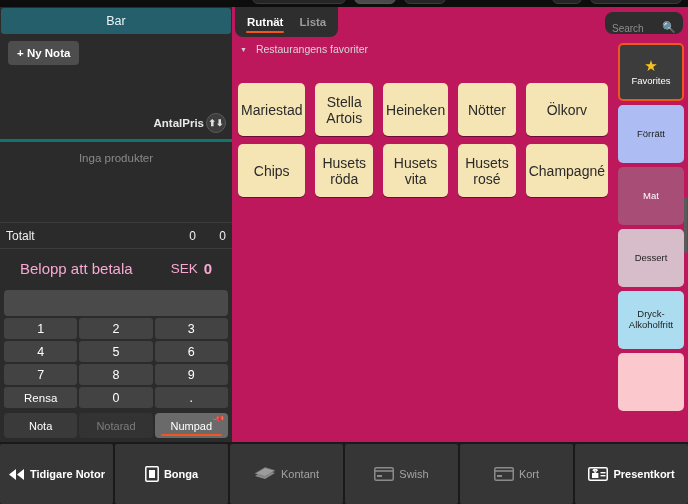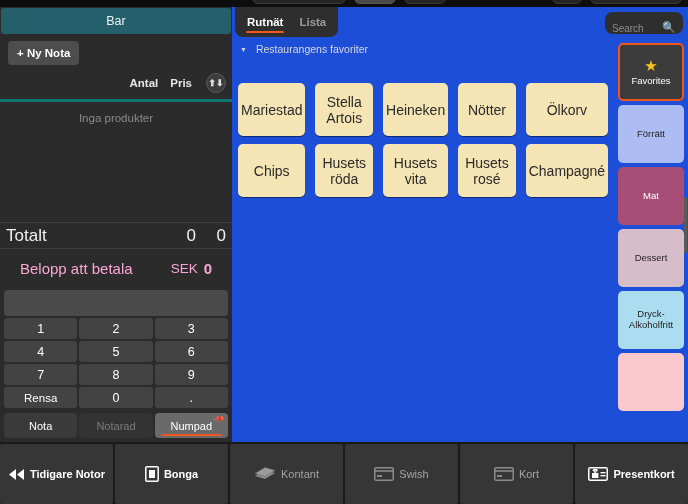--- a/index.html
+++ b/index.html
@@ -36,22 +36,22 @@
   .newnote-row { padding:7px 0 4px 8px; }
   .btn-newnote {
     display:inline-block;
     background:#4d4d4d; color:#fff;
     font-size:11.5px; font-weight:bold;
     padding:6px 9px; border-radius:4px;
     border:none; cursor:pointer;
   }
   .colhead {
     display:flex; align-items:center; justify-content:flex-end;
-    gap:12px; padding:4px 6px 6px 0;
-    color:#e8e8e8; font-size:11.5px; font-weight:bold;
+    gap:0; padding:4px 6px 6px 0;
+    color:#e8e8e8; font-size:11.5px; font-weight:bold;margin-top:40px;
   }
   .colhead .sorter {
     width:20px; height:20px; border-radius:50%;
     background:#3d3d3d; border:1px solid #5a5a5a;
     display:flex; align-items:center; justify-content:center;
     color:#e0e0e0; font-size:9px; line-height:1;
     margin-left:2px; cursor:pointer;
   }
   .items-area {
     flex:1;
@@ -59,21 +59,21 @@
     position:relative;
   }
   .empty-msg {
     text-align:center; color:#8a8a8a; font-size:11.5px;
     padding-top:10px;
   }
   .totals-row {
     border-top:1px solid #3d3d3d;
     display:flex; align-items:center;
     height:26px; padding:0 6px 0 6px;
-    color:#f0f0f0; font-size:17px;
+    color:#f0f0f0; font-size:12px;
   }
   .totals-row .lbl { flex:1; }
   .totals-row .v1 { width:42px; text-align:right; }
   .totals-row .v2 { width:30px; text-align:right; }
   .pay-row {
     border-top:1px solid #3d3d3d;
     display:flex; align-items:center;
     height:40px; padding:0 20px;
     color:#f9a8d4;
   }
@@ -115,21 +115,21 @@
   }
   .pin-ic {
     position:absolute; top:2px; right:4px;
     font-size:8px; color:#ddd; transform:rotate(35deg);
   }
 
   
   .main {
     position:absolute; left:232px; top:7px;
     width:456px; height:435px;
-    background:#1d4ed8;
+    background:#be185d;
   }
   .tabs-row { position:relative; height:30px; }
   .tabs-card {
     position:absolute; left:3px; top:0;
     background:#2e2e2e;
     border-radius:0 0 8px 8px;
     padding:0 12px; height:30px;
     display:flex; align-items:center; gap:16px;
   }
   .tab {

